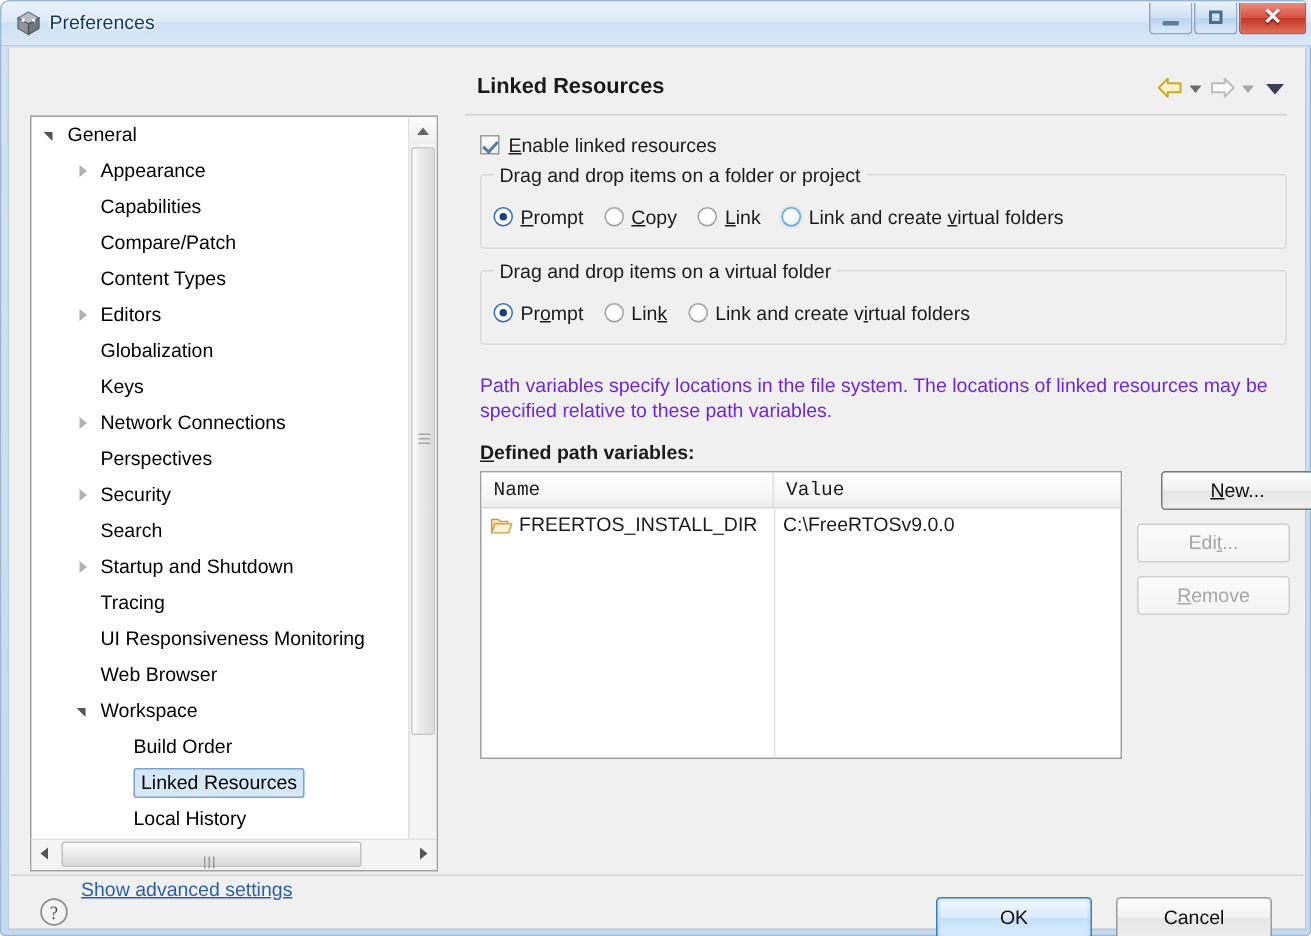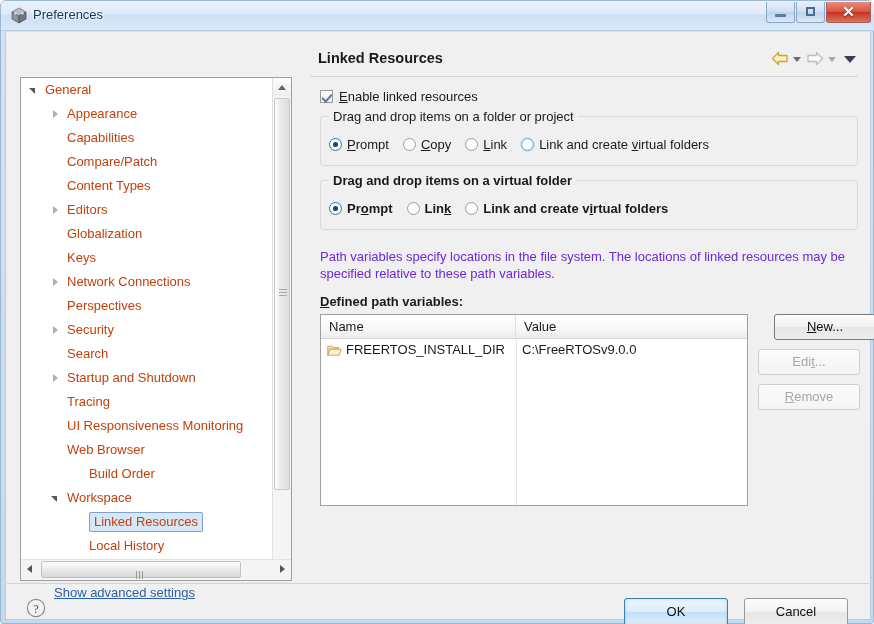--- a/index.html
+++ b/index.html
@@ -131,21 +131,21 @@
     left: 0; top: 0;
     width: 252px; height: 482px;
     overflow: hidden;
   }
   .tree-item {
     position: relative;
     height: 24px;
     line-height: 24px;
     white-space: nowrap;
     font-size: 13px;
-    color: #c2410c;
+    color: #000000;
   }
   .tree-item .lbl { position: relative; }
   .tree-item.selected .lbl {
     background: #d6e8f7;
     border: 1px solid #7da2ce;
     border-radius: 2px;
     padding: 1px 4px 2px 4px;
     margin-left: -4px;
   }
   .twisty {
@@ -406,20 +406,21 @@
     box-sizing: border-box;
     border: 1px solid #a0a0a0;
     background: #ffffff;
     overflow: hidden;
   }
   .thead {
     position: relative;
     height: 23px;
     background: linear-gradient(to bottom, #ffffff 0%, #f7f7f7 60%, #ededed 100%);
     border-bottom: 1px solid #d7d7d7;
+    font-family: Liberation Mono, monospace;
   }
   .th {
     position: absolute;
     top: 0; height: 23px; line-height: 23px;
     font-size: 13px; color: #1a1a1a;
     padding-left: 8px;
     box-sizing: border-box;
   }
   .th.c1 { left: 0; width: 195px; border-right: 1px solid #e0e0e0; }
   .th.c2 { left: 195px; width: 231px; }
@@ -557,22 +558,22 @@
           <div class="tree-item"><span class="lbl" style="margin-left: 46px;">Globalization</span></div>
           <div class="tree-item"><span class="lbl" style="margin-left: 46px;">Keys</span></div>
           <div class="tree-item"><span class="twisty collapsed" style="left: 30px;"></span><span class="lbl" style="margin-left: 46px;">Network Connections</span></div>
           <div class="tree-item"><span class="lbl" style="margin-left: 46px;">Perspectives</span></div>
           <div class="tree-item"><span class="twisty collapsed" style="left: 30px;"></span><span class="lbl" style="margin-left: 46px;">Security</span></div>
           <div class="tree-item"><span class="lbl" style="margin-left: 46px;">Search</span></div>
           <div class="tree-item"><span class="twisty collapsed" style="left: 30px;"></span><span class="lbl" style="margin-left: 46px;">Startup and Shutdown</span></div>
           <div class="tree-item"><span class="lbl" style="margin-left: 46px;">Tracing</span></div>
           <div class="tree-item"><span class="lbl" style="margin-left: 46px;">UI Responsiveness Monitoring</span></div>
           <div class="tree-item"><span class="lbl" style="margin-left: 46px;">Web Browser</span></div>
+          <div class="tree-item"><span class="twisty expanded" style="left: 30px;"></span><span class="lbl" style="margin-left: 46px;">Workspace</span></div>
           <div class="tree-item"><span class="lbl" style="margin-left: 68px;">Build Order</span></div>
-          <div class="tree-item"><span class="twisty expanded" style="left: 30px;"></span><span class="lbl" style="margin-left: 46px;">Workspace</span></div>
           <div class="tree-item selected"><span class="lbl" style="margin-left: 68px;">Linked Resources</span></div>
           <div class="tree-item"><span class="lbl" style="margin-left: 68px;">Local History</span></div>
         </div>
 
       <div class="vscroll">
         <div class="arrow-up"></div>
         <div class="thumb">
           <div class="grip">
             <i></i>
               <i></i>
@@ -630,21 +631,21 @@
               <span class="radio"></span>
               <span class="lbl-text"><span></span><u class="mn">L</u><span>ink</span></span>
             </label>
             <label class="radio-item">
               <span class="radio hover"></span>
               <span class="lbl-text"><span>Link and create </span><u class="mn">v</u><span>irtual folders</span></span>
             </label>
           </div>
       </div>
 
-      <div class="groupbox" style="left:14px; top:138px; width:538px; height:50px;font-weight:bold;">
+      <div class="groupbox" style="left:14px; top:138px; width:538px; height:50px;">
         <div class="gb-title">Drag and drop items on a virtual folder</div>
         <div class="radio-row" id="radios-virtual">
             <label class="radio-item">
               <span class="radio sel"></span>
               <span class="lbl-text"><span>Pr</span><u class="mn">o</u><span>mpt</span></span>
             </label>
             <label class="radio-item">
               <span class="radio"></span>
               <span class="lbl-text"><span>Lin</span><u class="mn">k</u><span></span></span>
             </label>

